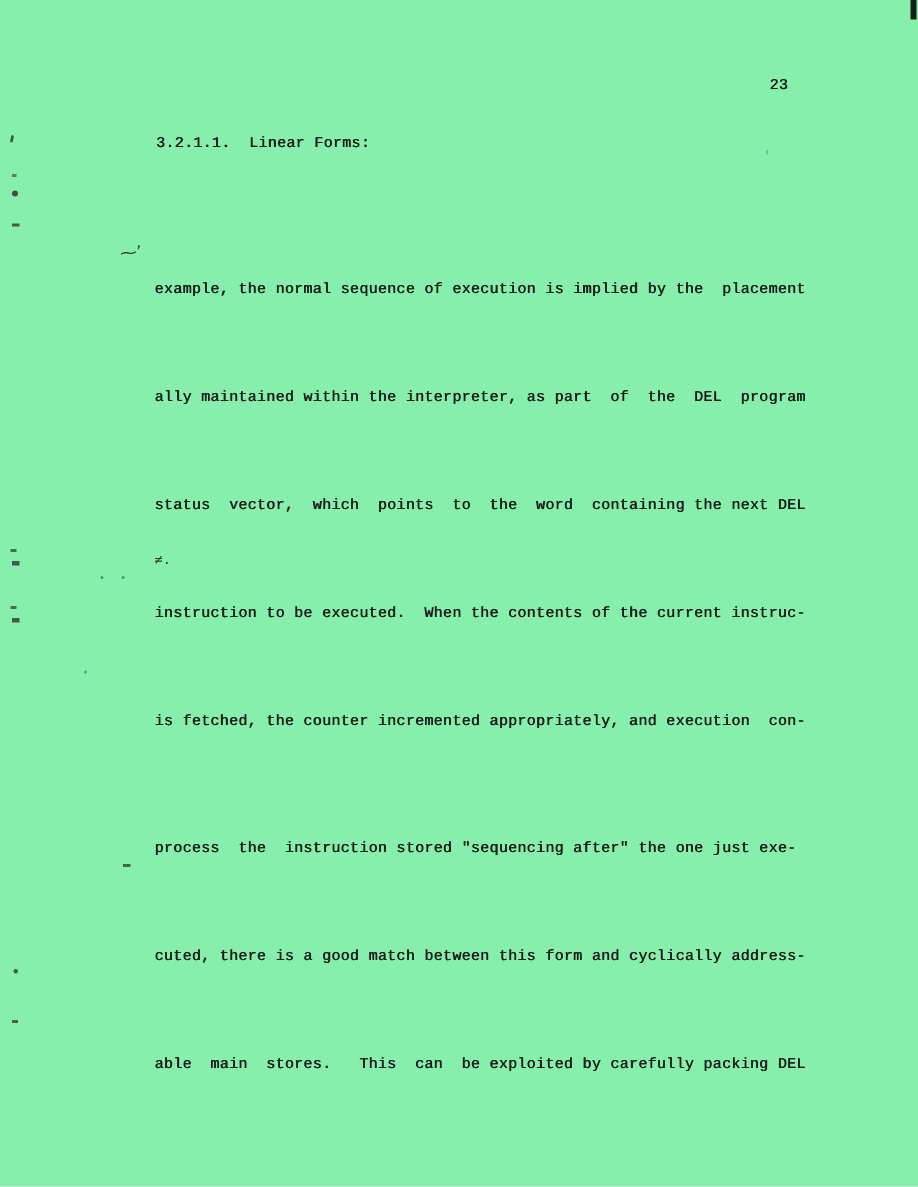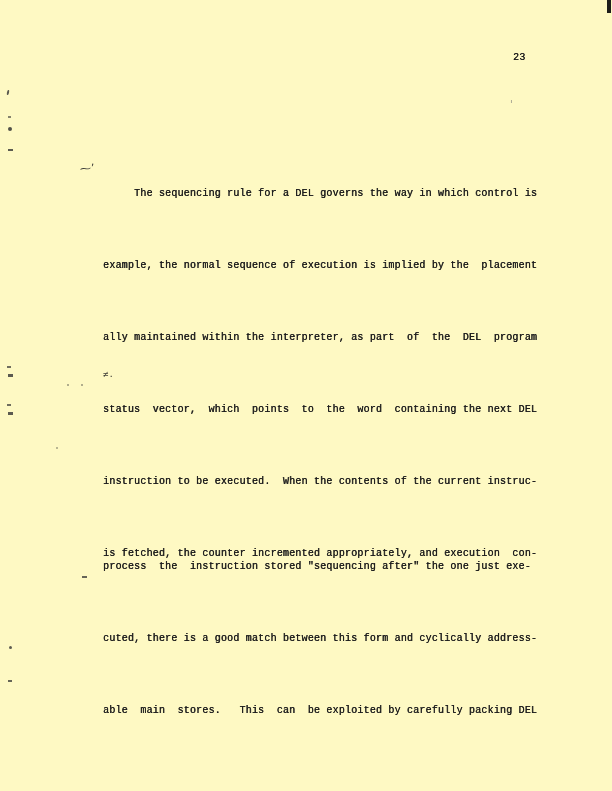--- a/index.html
+++ b/index.html
@@ -1,19 +1,19 @@
 <!DOCTYPE html>
 <html><head>
 <meta charset="utf-8">
 <style>
   html,body{margin:0;padding:0;background:#e8e8e8;}
   .page{
     position:relative;
     width:612px;height:791px;
-    background:#fef9c3;
+    background:#86efac;
     overflow:hidden;
     font-family:"Liberation Mono","DejaVu Sans Mono",monospace;
     color:#1c1c1c;
   }
   .typed{
     font-size:10px;
     line-height:24px;
     letter-spacing:0.02em;
     white-space:pre;
     text-shadow:0.35px 0 0 currentColor;
@@ -60,23 +60,23 @@
 </style>
 </head>
 <body>
 
 <div class="page">
 
   <div class="mark corner-bar"></div>
 
   <div class="typed page-number">23</div>
 
+  <div class="typed heading">3.2.1.1.  Linear Forms:</div>
 
   <div class="para para1 typed">
-    <div class="line">     The sequencing rule for a DEL governs the way in which control is</div>
     <div class="line">example, the normal sequence of execution is implied by the  placement</div>
     <div class="line">ally maintained within the interpreter, as part  of  the  DEL  program</div>
     <div class="line">status  vector,  which  points  to  the  word  containing the next DEL</div>
     <div class="line">instruction to be executed.  When the contents of the current instruc-</div>
     <div class="line">is fetched, the counter incremented appropriately, and execution  con-</div>
     
     
     
     
     

